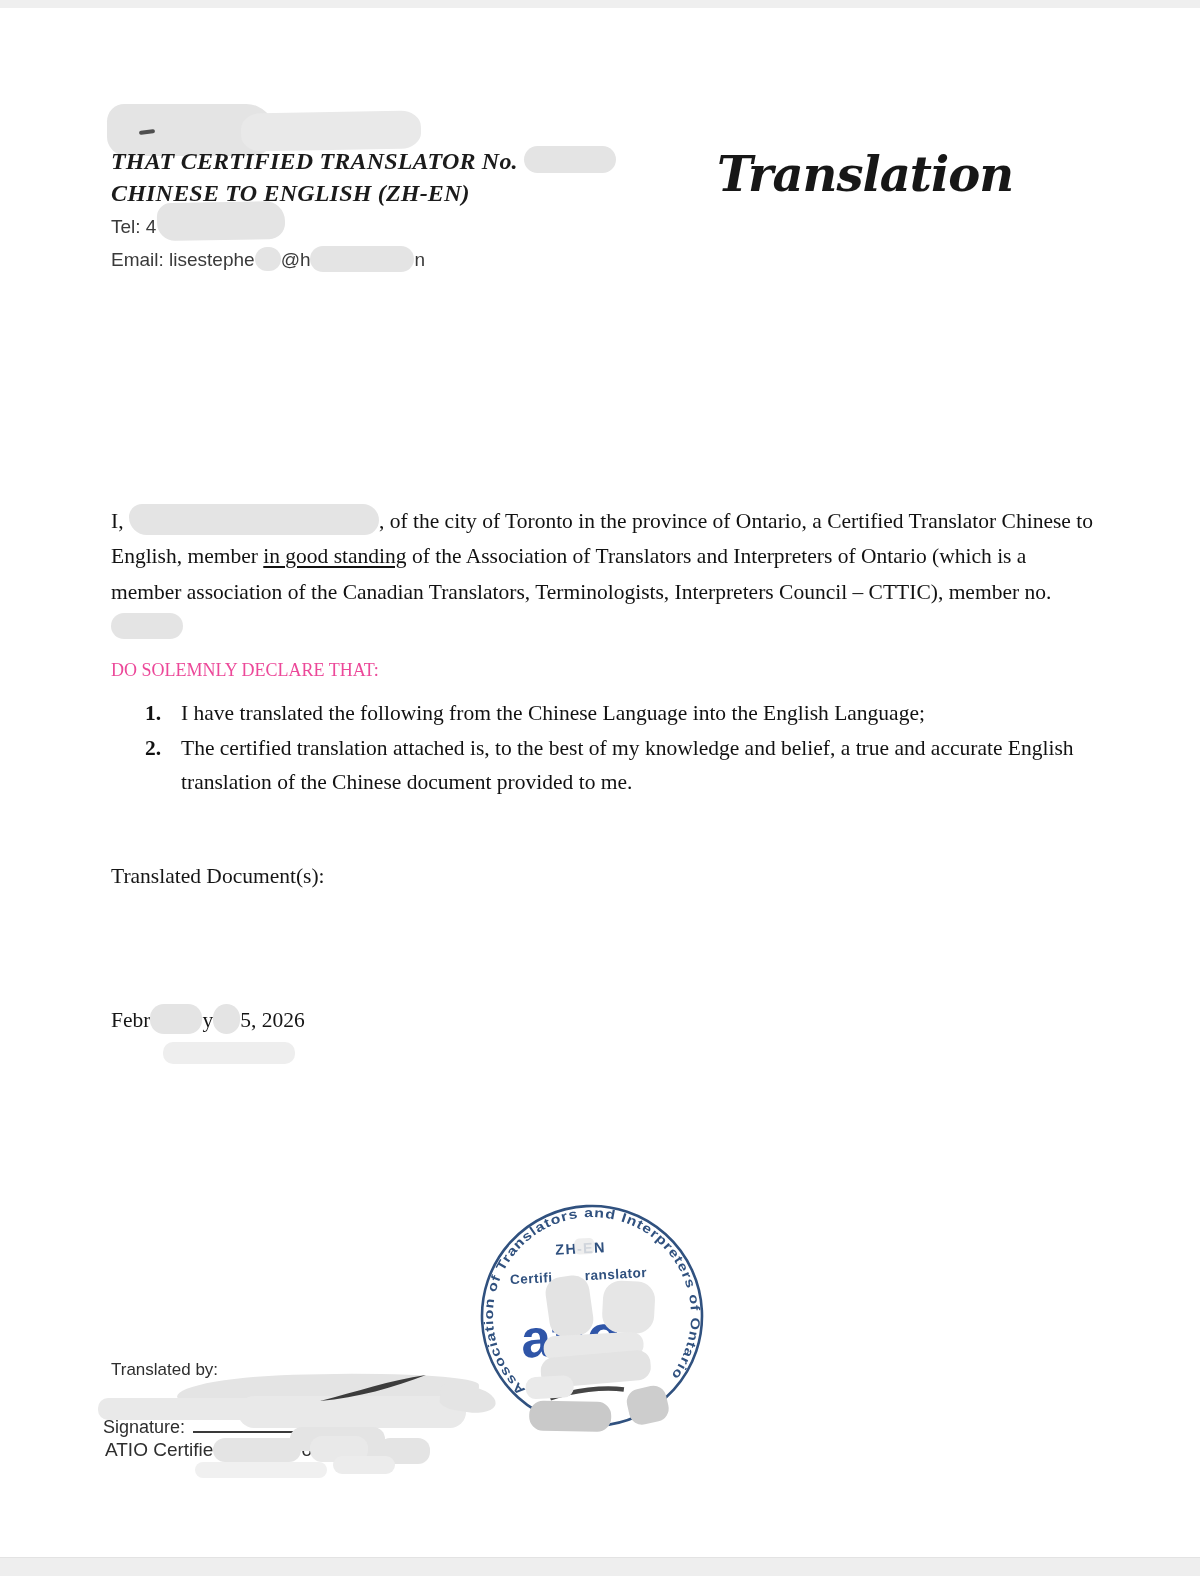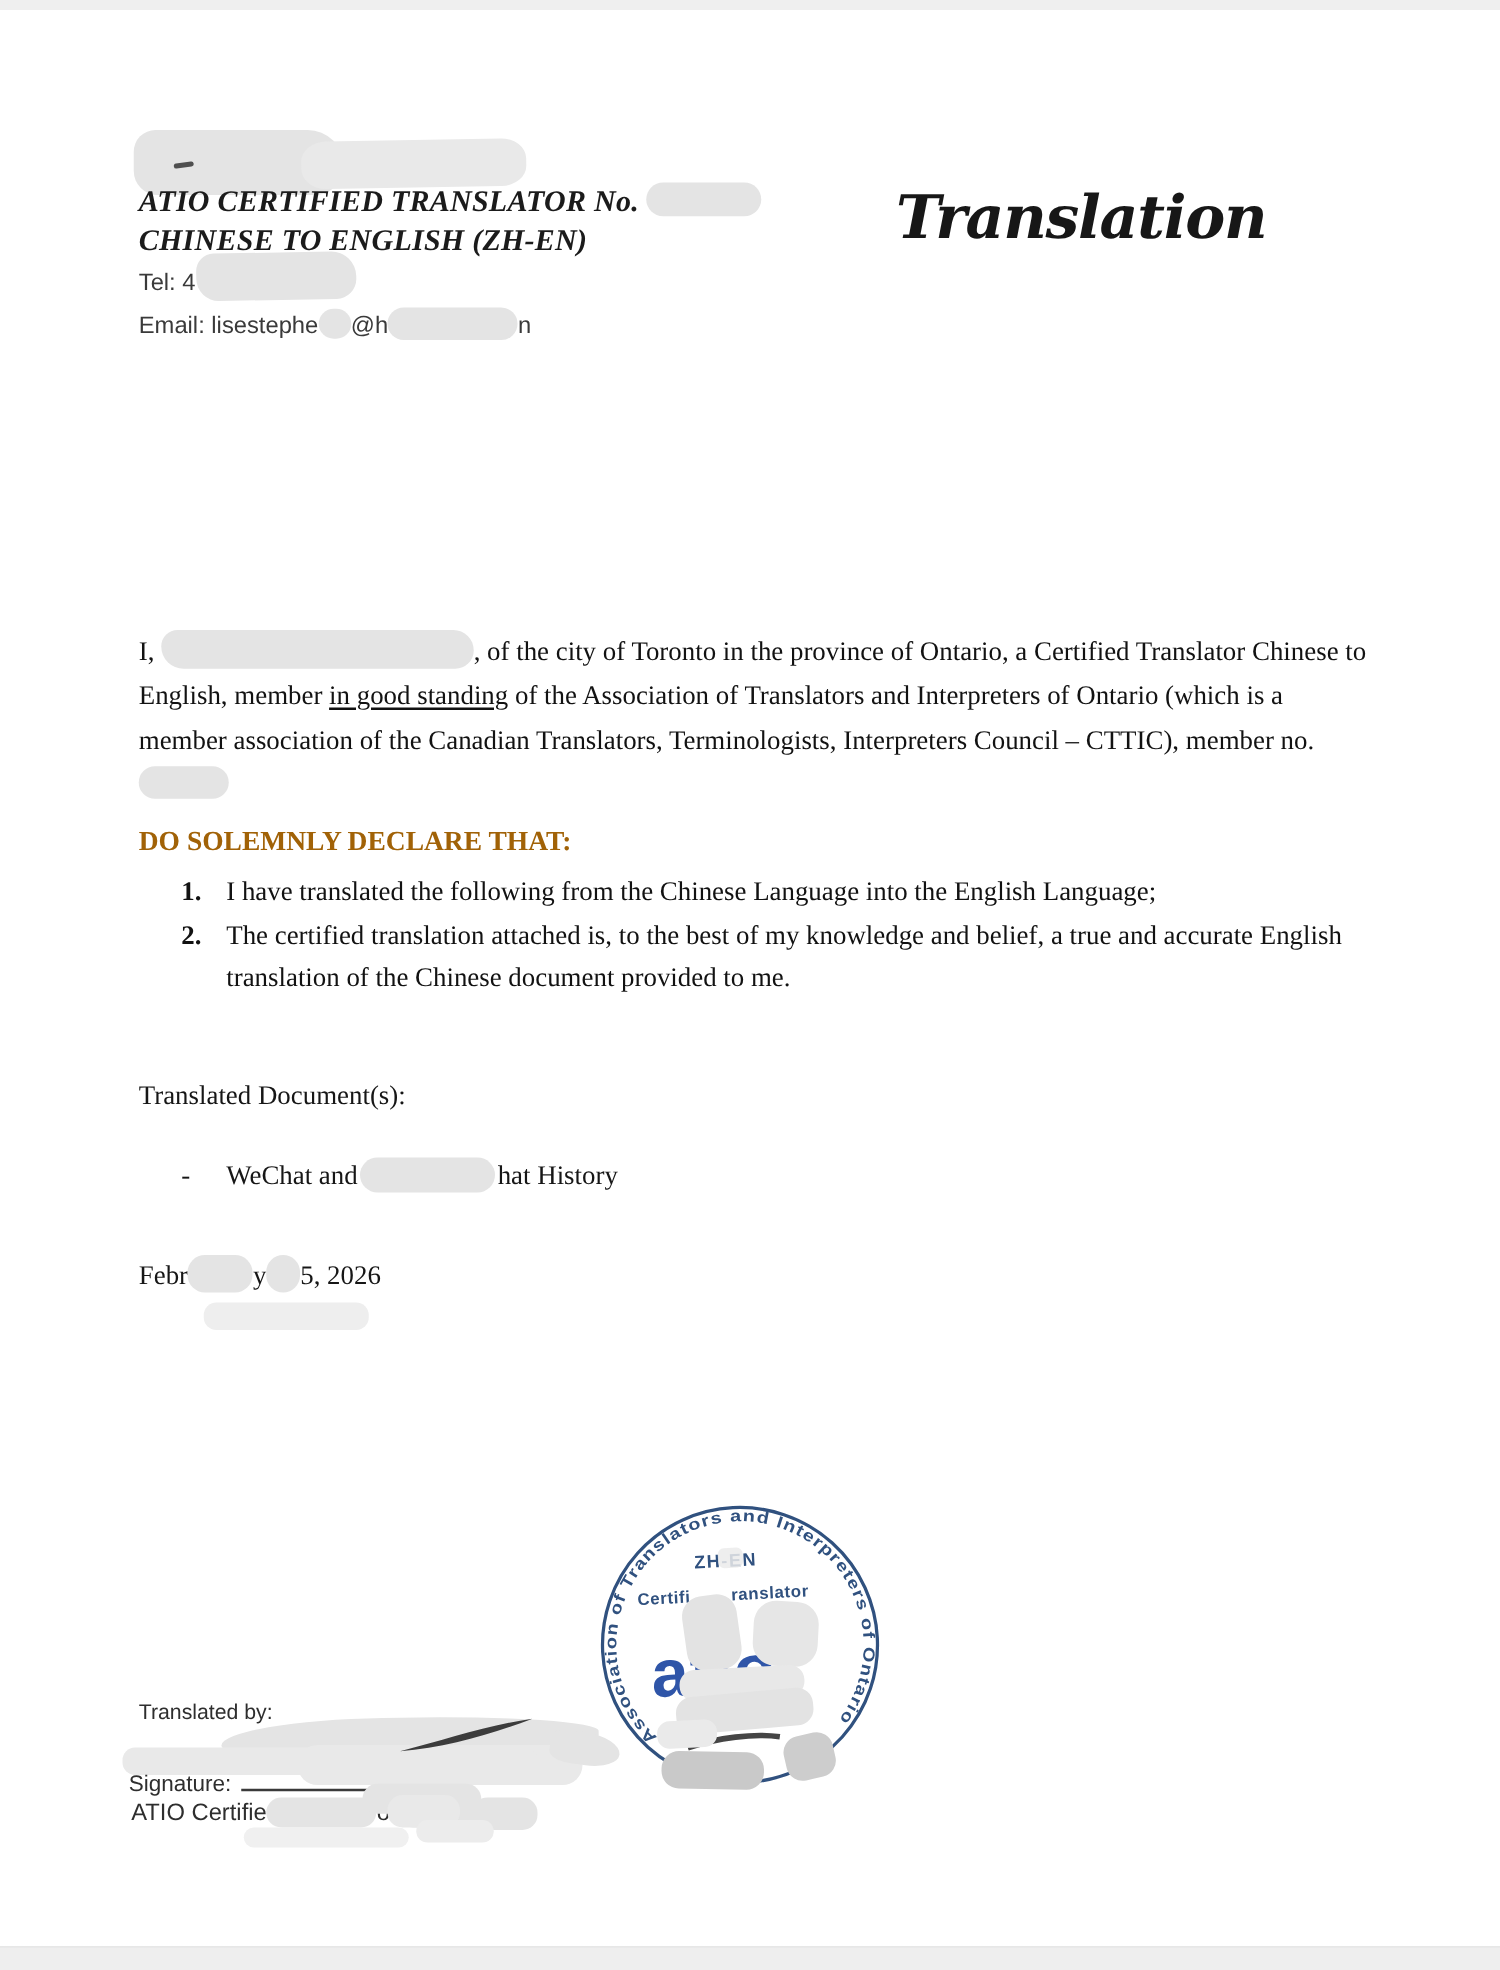--- a/index.html
+++ b/index.html
@@ -30,21 +30,21 @@
   .badge{position:absolute;left:700px;top:114px;width:330px;text-align:center;
          font-family:"DejaVu Serif",serif;font-style:italic;font-weight:bold;color:#171717;}
   .badge .l1{font-size:48px;line-height:1;letter-spacing:-1px;}
   .badge .l2{font-size:48px;line-height:1;letter-spacing:-1px;margin-top:36px;}
 
   
   .stmt-title{position:absolute;left:0;top:404px;width:100%;text-align:center;
               font-size:27px;font-weight:bold;letter-spacing:.4px;color:#101010;}
   .intro{position:absolute;left:111px;top:482px;width:982px;font-size:21.5px;line-height:35.5px;color:#121212;}
   .gs{font-weight:normal;text-decoration:underline;text-decoration-thickness:2px;text-underline-offset:3px;}
-  .declare{position:absolute;left:111px;top:660px;font-size:22px;font-weight:bold;color:#a16207;}
+  .declare{position:absolute;left:111px;top:660px;font-size:18px;font-weight:normal;color:#ec4899;}
   .dlist{position:absolute;left:145px;top:696px;width:935px;}
   .li{display:flex;font-size:21.5px;line-height:34.5px;color:#121212;}
   .li .num{font-weight:bold;width:36px;flex:none;}
   .li .txt{width:899px;}
 
   .docs-label{position:absolute;left:111px;top:864px;font-size:21.5px;}
   .doc-item{position:absolute;left:145px;top:926px;font-size:21.5px;}
   .doc-item .bullet{display:inline-block;width:36px;}
 
   .date-line{position:absolute;left:111px;top:1004px;font-size:21.5px;}
@@ -76,21 +76,21 @@
 
 <div class="page">
   <div class="band top"></div>
   <div class="band bottom"></div>
 
   <div class="lh">
     <div class="redact name-blob-a"></div>
     <div class="redact r-soft name-blob-b"></div>
     <div class="name-dash"></div>
     <div class="lh-title" style="top:42px;">
-      <span>ATIO CERTIFIED TRANSLATOR No.</span>
+      <span>THAT CERTIFIED TRANSLATOR No.</span>
       <span class="redact inline" style="width:92px;height:27px;vertical-align:-4px;"></span>
     </div>
     <div class="lh-title" style="top:76px;">CHINESE TO ENGLISH (ZH-EN)</div>
     <div class="lh-contact" style="top:112px;">
       <span>Tel: 4</span>
     </div>
     <div class="redact tel-blob"></div>
     <div class="lh-contact" style="top:142px;">
       <span>Email: lisestephe</span><span class="redact inline" style="width:26px;height:24px;vertical-align:-5px;"></span><span>@h</span><span class="redact inline" style="width:104px;height:26px;vertical-align:-6px;"></span><span>n</span>
     </div>
@@ -112,23 +112,20 @@
       <span class="txt">I have translated the following from the Chinese Language into the English Language;</span>
     </div>
     <div class="li">
       <span class="num">2.</span>
       <span class="txt">The certified translation attached is, to the best of my knowledge and belief, a true and accurate English translation of the Chinese document provided to me.</span>
     </div>
   </div>
 
   <div class="docs-label">Translated Document(s):</div>
 
-  <div class="doc-item">
-    <span class="bullet">-</span><span>WeChat and</span><span class="redact inline" style="width:108px;height:28px;margin:0 2px;"></span><span>hat History</span>
-  </div>
 
   <div class="date-line">
     <span>Febr</span><span class="redact inline" style="width:52px;height:30px;"></span><span>y</span><span class="redact inline" style="width:27px;height:30px;"></span><span>5, 2026</span>
     <span class="date-underblob"></span>
   </div>
 
   <svg class="stamp" viewBox="0 0 264 264">
     <defs>
       <path id="ringPath" d="M 62 202 A 99 99 0 1 1 202 202" fill="none"></path>
     </defs>

